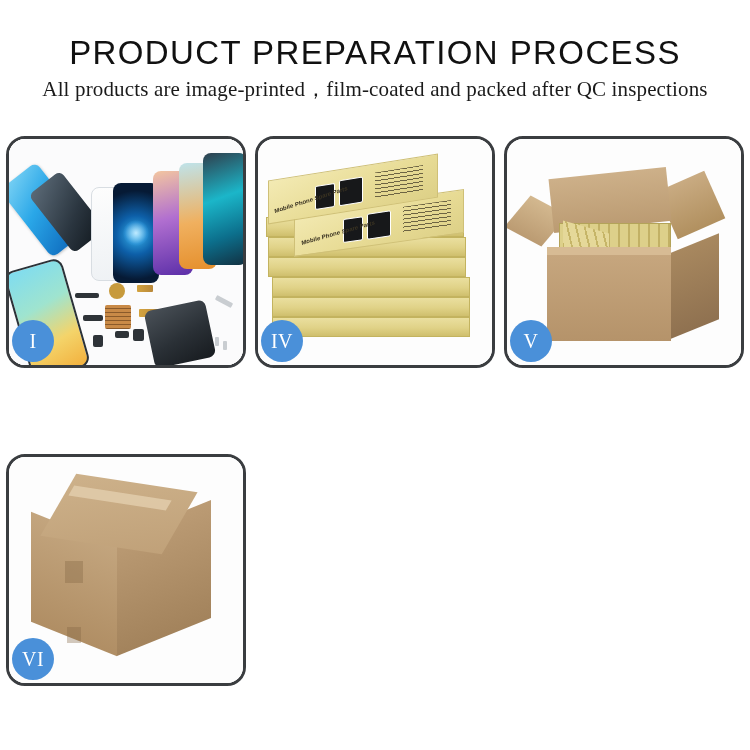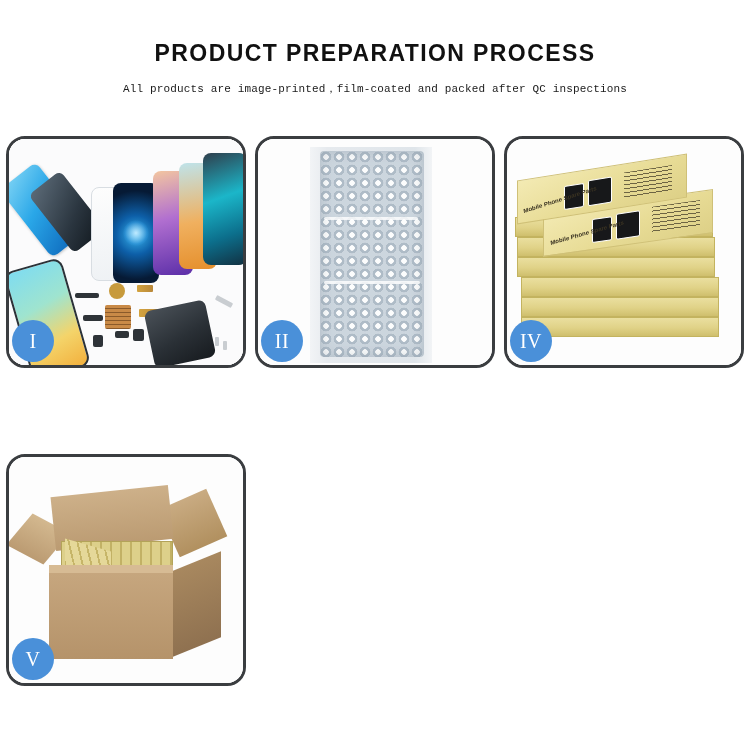--- a/index.html
+++ b/index.html
@@ -16,31 +16,31 @@
   }
 
   
   .header {
     width: 750px;
     padding-top: 34px;
     text-align: center;
   }
   .page-title {
     font-family: "Liberation Sans", sans-serif;
-    font-size: 23px;
-    font-weight: 700;
+    font-size: 33px;
+    font-weight: 400;
     color: #111111;
     letter-spacing: 1.4px;
     line-height: 38px;
     margin: 0;
     white-space: nowrap;
   }
   .page-subtitle {
-    font-family: Liberation Mono, monospace;
-    font-size: 11px;
+    font-family: Liberation Serif, serif;
+    font-size: 21px;
     font-weight: 400;
     color: #1a1a1a;
     letter-spacing: 0.15px;
     line-height: 22px;
     margin: 6px 0 0 0;
     white-space: nowrap;
   }
 
   
   .steps-grid {
@@ -307,29 +307,20 @@
       <div class="part" style="left:84px;top:196px;width:10px;height:12px;border-radius:2px;"></div>
       <div class="part" style="left:124px;top:190px;width:11px;height:12px;border-radius:2px;"></div>
       <div class="part part-back" style="left:140px;top:166px;width:62px;height:58px;transform:rotate(-12deg);"></div>
       <div class="part part-silver" style="left:206px;top:160px;width:18px;height:5px;transform:rotate(28deg);"></div>
       <div class="part part-silver" style="left:206px;top:198px;width:4px;height:9px;"></div>
       <div class="part part-silver" style="left:214px;top:202px;width:4px;height:9px;"></div>
     </div>
     <div class="step-badge">I</div>
   </div>
 
-  <div class="step-panel">
-    <div class="panel-art">
-      <div class="p2-sheet"></div>
-      <div class="p2-bubbles"></div>
-      <div class="p2-seam" style="left:66px;top:78px;width:94px;"></div>
-      <div class="p2-seam" style="left:66px;top:142px;width:96px;"></div>
-    </div>
-    <div class="step-badge">II</div>
-  </div>
 
 
   <div class="step-panel">
     <div class="panel-art">
 
       <div class="yb" style="left:14px;top:178px;width:196px;height:18px;"></div>
       <div class="yb" style="left:14px;top:158px;width:196px;height:18px;"></div>
       <div class="yb" style="left:14px;top:138px;width:196px;height:18px;"></div>
       <div class="yb" style="left:10px;top:118px;width:196px;height:18px;"></div>
       <div class="yb" style="left:10px;top:98px;width:196px;height:18px;"></div>
@@ -359,14 +350,25 @@
       <div class="p5-lidback"></div>
       <div class="p5-goods"></div>
       <div class="p5-goods2"></div>
       <div class="p5-rim"></div>
       <div class="p5-right"></div>
       <div class="p5-front"></div>
     </div>
     <div class="step-badge">V</div>
   </div>
 
+  <div class="step-panel">
+    <div class="panel-art">
+      <div class="p6-left"></div>
+      <div class="p6-right"></div>
+      <div class="p6-top"></div>
+      <div class="p6-tape"></div>
+      <div class="p6-patch" style="left:56px;top:104px;width:18px;height:22px;"></div>
+      <div class="p6-patch" style="left:58px;top:170px;width:14px;height:16px;"></div>
+    </div>
+    <div class="step-badge">VI</div>
+  </div>
 
 </div>
 
 </body></html>

